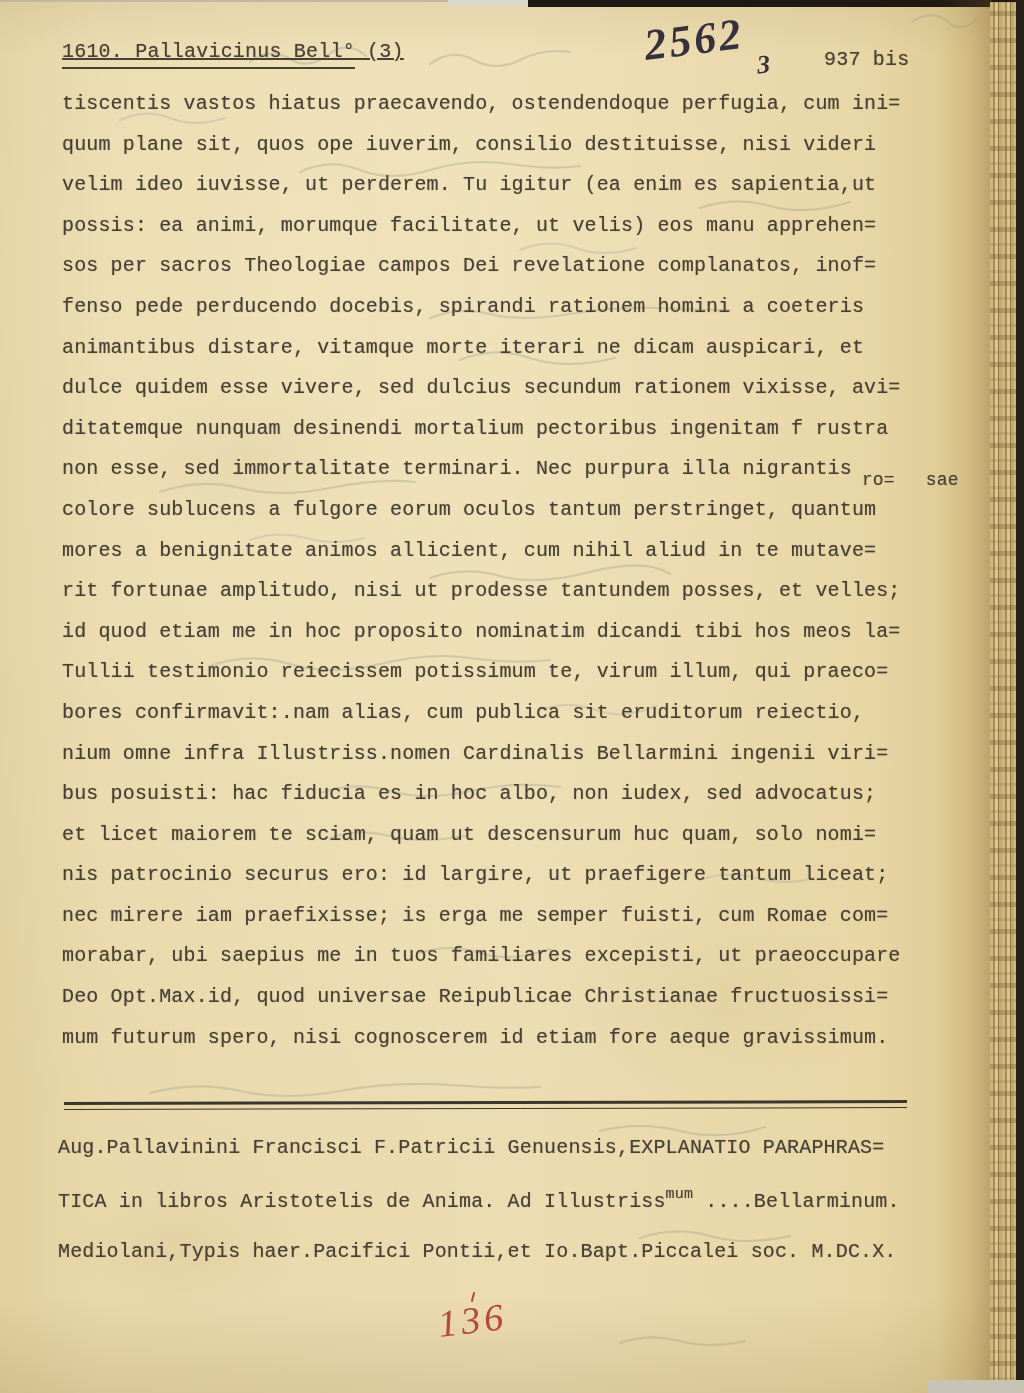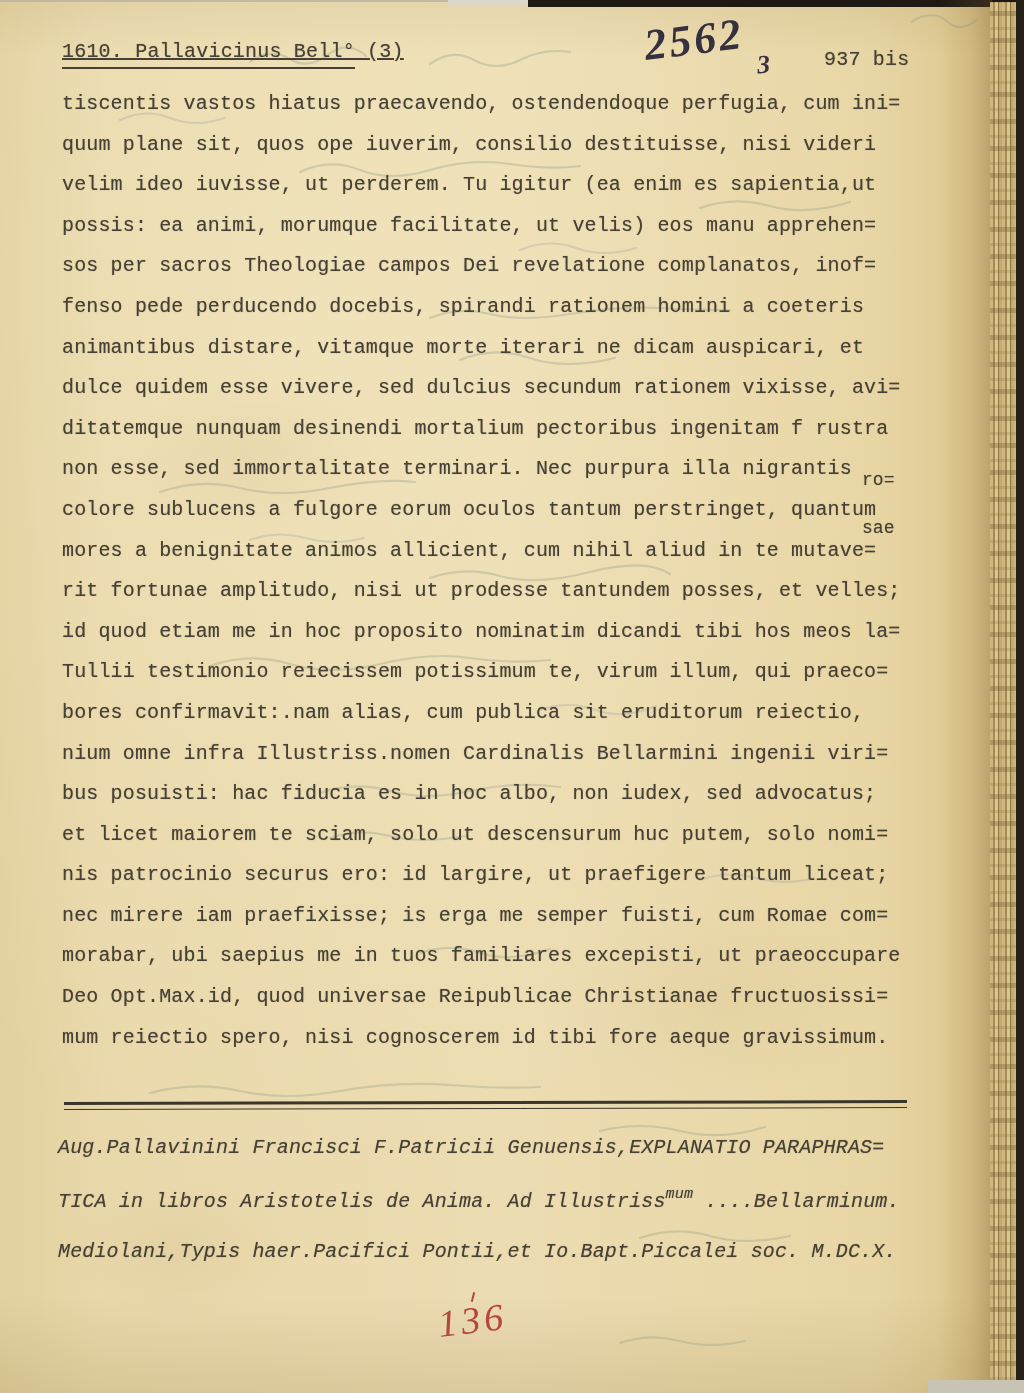--- a/index.html
+++ b/index.html
@@ -41,27 +41,27 @@
   .header{position:absolute;left:62px;top:40px;width:900px;font-size:20px;letter-spacing:.2px;text-decoration:underline;}
   .title-underlined{border-bottom:2px solid #464035;padding-bottom:4px;}
   .catalog-number{position:absolute;left:730px;top:8px;font-size:20px;margin-left:32px;}
 
   .hw{font-family:"Liberation Serif","DejaVu Serif",serif;font-style:italic;color:#35313e;}
   .hw-number{position:absolute;left:644px;top:14px;font-size:44px;letter-spacing:3px;transform:rotate(-7deg);font-weight:bold;}
   .hw-small{position:absolute;left:757px;top:50px;font-size:26px;transform:rotate(-5deg);font-weight:bold;}
 
   .body-text{position:absolute;left:62px;top:84px;width:900px;font-size:20px;letter-spacing:.15px;}
   .bline{height:40.6px;line-height:40.6px;white-space:pre;}
-  .stack{display:inline-flex;flex-direction:column;font-size:18px;line-height:.95;margin-left:10px;vertical-align:-11px;gap:31px;}
+  .stack{display:inline-flex;flex-direction:row;font-size:18px;line-height:.95;margin-left:10px;vertical-align:-11px;gap:31px;}
 
   .rule{position:absolute;left:64px;top:1101px;width:843px;height:4px;
     border-top:3px solid #3b362d;border-bottom:1px solid #3b362d;transform:rotate(-0.12deg);}
 
   .bib{position:absolute;left:58px;top:1136px;width:920px;font-size:20px;letter-spacing:.15px;}
-  .bib .bib-line{margin-bottom:27px;white-space:pre;font-style:italic;}
+  .bib .bib-line{margin-bottom:27px;white-space:pre;}
   .sup{font-size:15px;vertical-align:9px;}
 
   .page-number-red{position:absolute;left:438px;top:1298px;font-size:38px;color:#b5473c;
     font-family:"Liberation Serif","DejaVu Serif",serif;font-style:italic;transform:rotate(-7deg);letter-spacing:4px;}
   .red-tick{position:absolute;left:472px;top:1292px;width:2px;height:10px;background:#b5473c;transform:rotate(14deg);}
 </style>
 </head>
 <body>
 
 <div class="page">
@@ -118,26 +118,26 @@
       <div class="bline"><span>ditatemque nunquam desinendi mortalium pectoribus ingenitam f rustra</span></div>
       <div class="bline"><span>non esse, sed immortalitate terminari. Nec purpura illa nigrantis</span><span class="stack"><span>ro=</span><span>sae</span></span></div>
       <div class="bline"><span>colore sublucens a fulgore eorum oculos tantum perstringet, quantum</span></div>
       <div class="bline"><span>mores a benignitate animos allicient, cum nihil aliud in te mutave=</span></div>
       <div class="bline"><span>rit fortunae amplitudo, nisi ut prodesse tantundem posses, et velles;</span></div>
       <div class="bline"><span>id quod etiam me in hoc proposito nominatim dicandi tibi hos meos la=</span></div>
       <div class="bline"><span>Tullii testimonio reiecissem potissimum te, virum illum, qui praeco=</span></div>
       <div class="bline"><span>bores confirmavit:.nam alias, cum publica sit eruditorum reiectio,</span></div>
       <div class="bline"><span>nium omne infra Illustriss.nomen Cardinalis Bellarmini ingenii viri=</span></div>
       <div class="bline"><span>bus posuisti: hac fiducia es in hoc albo, non iudex, sed advocatus;</span></div>
-      <div class="bline"><span>et licet maiorem te sciam, solo ut descensurum huc putem, solo nomi=</span></div>
+      <div class="bline"><span>et licet maiorem te sciam, quam ut descensurum huc quam, solo nomi=</span></div>
       <div class="bline"><span>nis patrocinio securus ero: id largire, ut praefigere tantum liceat;</span></div>
       <div class="bline"><span>nec mirere iam praefixisse; is erga me semper fuisti, cum Romae com=</span></div>
       <div class="bline"><span>morabar, ubi saepius me in tuos familiares excepisti, ut praeoccupare</span></div>
       <div class="bline"><span>Deo Opt.Max.id, quod universae Reipublicae Christianae fructuosissi=</span></div>
-      <div class="bline"><span>mum reiectio spero, nisi cognoscerem id tibi fore aeque gravissimum.</span></div>
+      <div class="bline"><span>mum futurum spero, nisi cognoscerem id etiam fore aeque gravissimum.</span></div>
     </div>
 
   <div class="rule"></div>
 
   <div class="bib typed">
     <div class="bib-line">Aug.Pallavinini Francisci F.Patricii Genuensis,EXPLANATIO PARAPHRAS=</div>
     <div class="bib-line"><span>TICA in libros Aristotelis de Anima. Ad Illustriss</span><span class="sup">mum</span><span> ....Bellarminum.</span></div>
     <div class="bib-line">Mediolani,Typis haer.Pacifici Pontii,et Io.Bapt.Piccalei soc. M.DC.X.</div>
   </div>
 

